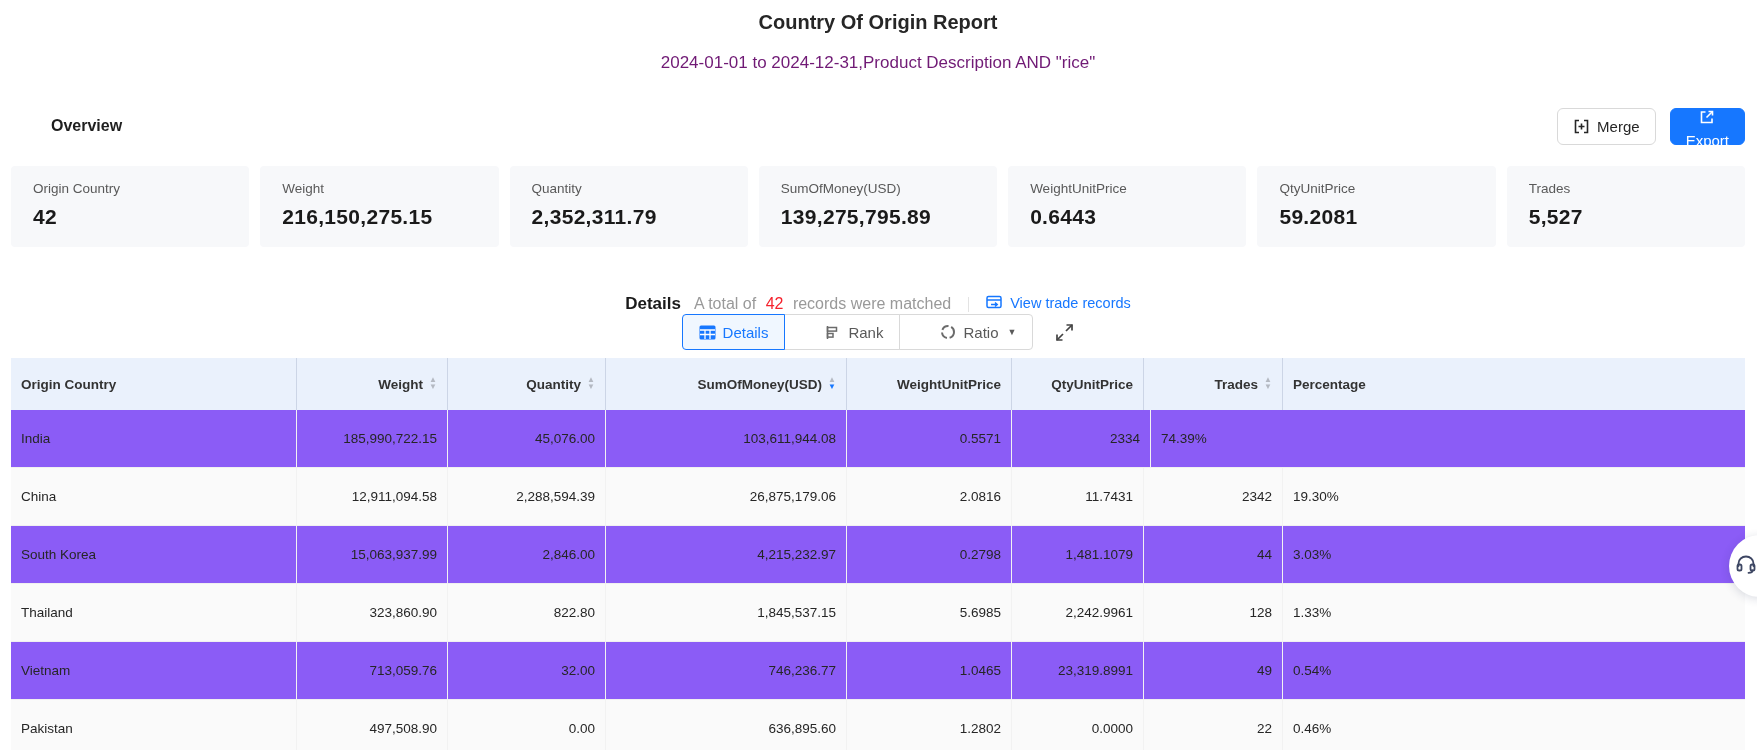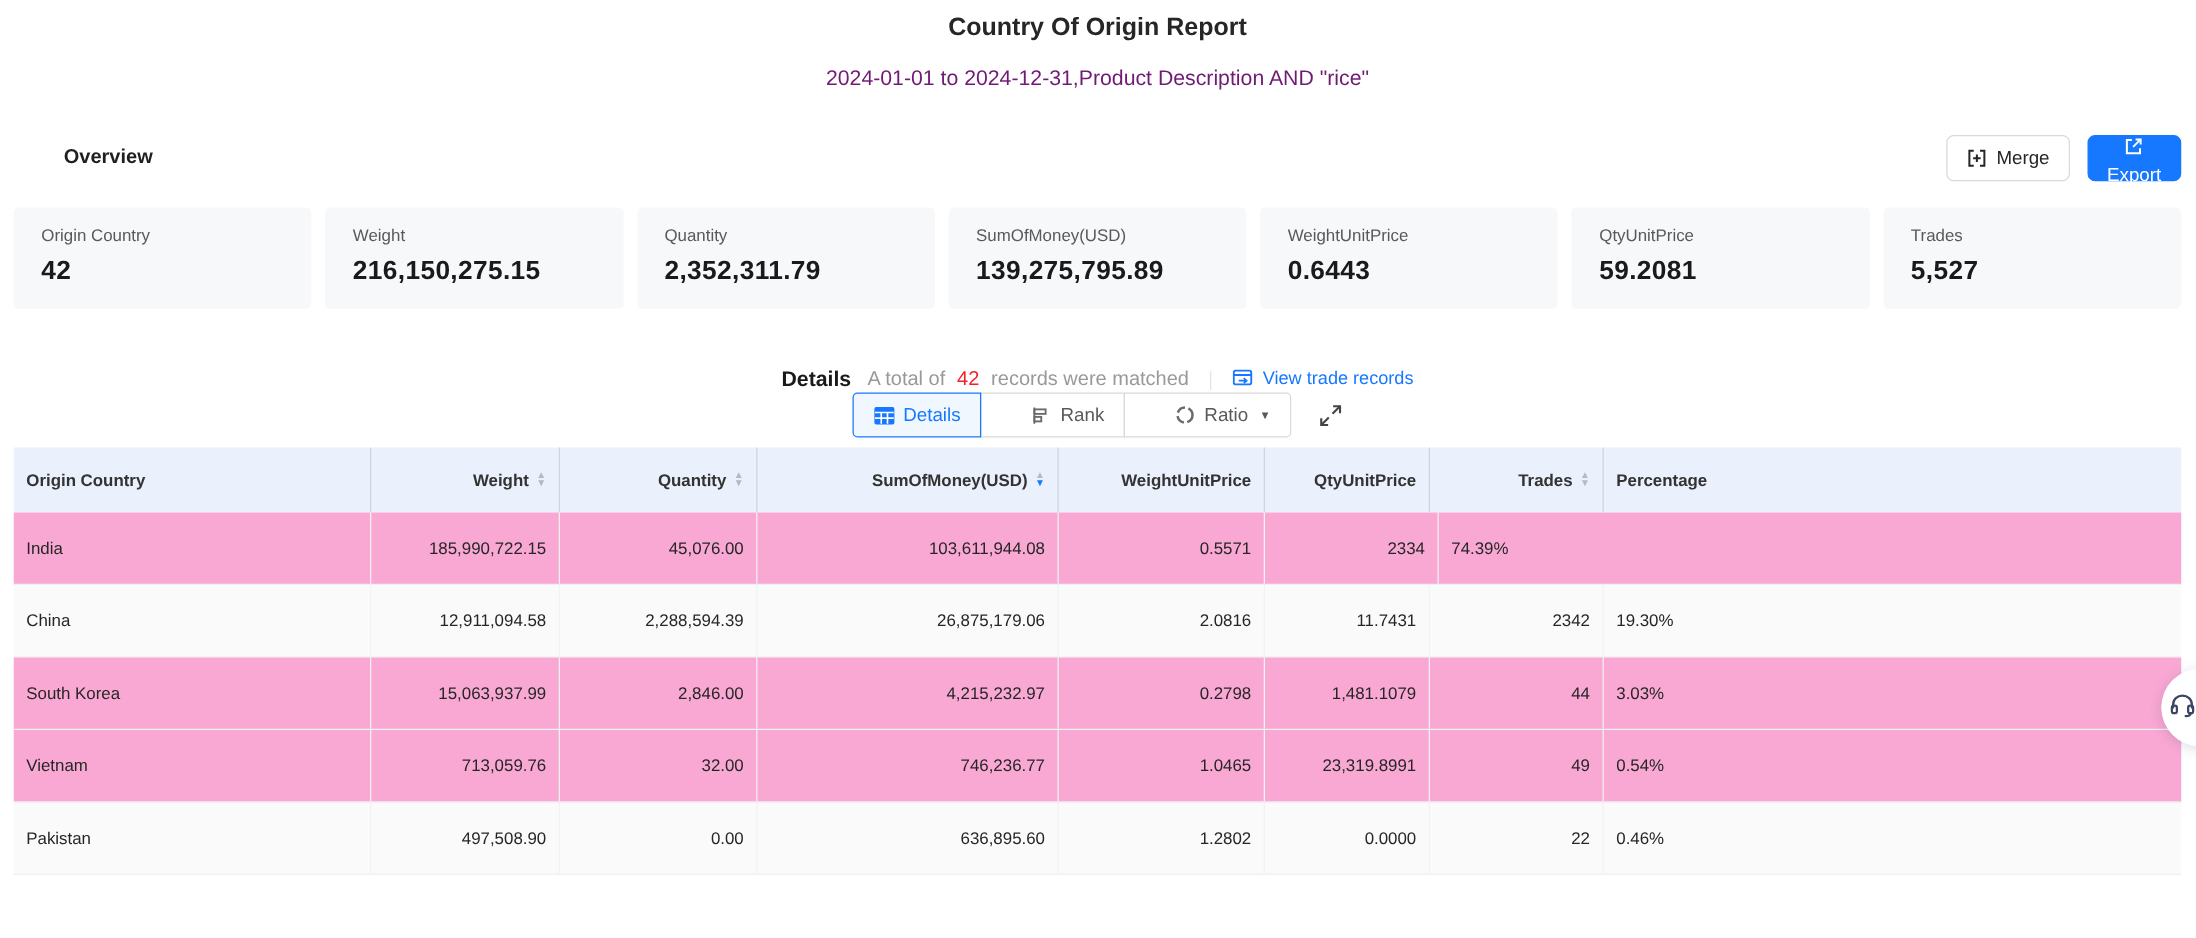--- a/index.html
+++ b/index.html
@@ -50,21 +50,21 @@
   
   .data-table { margin-top:27px; }
   .thead { display:flex; background:#eaf1fc; height:52px; }
   .th { display:flex; align-items:center; font-size:13.5px; font-weight:700; color:#333;
     padding:0 10px; border-right:1px solid #ccd5e6; cursor:default; }
   .th:last-child { border-right:none; }
   .th.sortable { cursor:pointer; }
   .th .sorter { display:inline-flex; flex-direction:column; margin-left:6px; line-height:6px; }
   .th .sorter span { font-size:8px; color:#b4b9c2; height:7px; }
   .th .sorter span.on { color:#1677ff; }
-  .tr { display:flex; height:58px; border-bottom:1px solid #f0f0f0; background:#f9a8d4; }
+  .tr { display:flex; height:58px; border-bottom:1px solid #f0f0f0; background:#8b5cf6; }
   .tr.stripe { background:#fafafa; }
   .td { display:flex; align-items:center; font-size:13.5px; color:#262626;
     padding:0 10px; border-right:1px solid #f2f2f2; white-space:nowrap; overflow:hidden; }
   .td:last-child { border-right:none; }
   .al-right { justify-content:flex-end; text-align:right; }
   .al-left  { justify-content:flex-start; text-align:left; }
   
   .c0{width:286px;} .c1{width:151px;} .c2{width:158px;} .c3{width:241px;}
   .c4{width:165px;} .c5{width:132px;} .c6{width:139px;} .c7{flex:1;}
 
@@ -274,20 +274,30 @@
         <div class="tr">
           <div class="td c0 al-left">South Korea</div>
           <div class="td c1 al-right">15,063,937.99</div>
           <div class="td c2 al-right">2,846.00</div>
           <div class="td c3 al-right">4,215,232.97</div>
           <div class="td c4 al-right">0.2798</div>
           <div class="td c5 al-right">1,481.1079</div>
           <div class="td c6 al-right">44</div>
           <div class="td c7 al-left">3.03%</div>
         </div>
+        <div class="tr stripe">
+          <div class="td c0 al-left">Thailand</div>
+          <div class="td c1 al-right">323,860.90</div>
+          <div class="td c2 al-right">822.80</div>
+          <div class="td c3 al-right">1,845,537.15</div>
+          <div class="td c4 al-right">5.6985</div>
+          <div class="td c5 al-right">2,242.9961</div>
+          <div class="td c6 al-right">128</div>
+          <div class="td c7 al-left">1.33%</div>
+        </div>
         <div class="tr">
           <div class="td c0 al-left">Vietnam</div>
           <div class="td c1 al-right">713,059.76</div>
           <div class="td c2 al-right">32.00</div>
           <div class="td c3 al-right">746,236.77</div>
           <div class="td c4 al-right">1.0465</div>
           <div class="td c5 al-right">23,319.8991</div>
           <div class="td c6 al-right">49</div>
           <div class="td c7 al-left">0.54%</div>
         </div>

